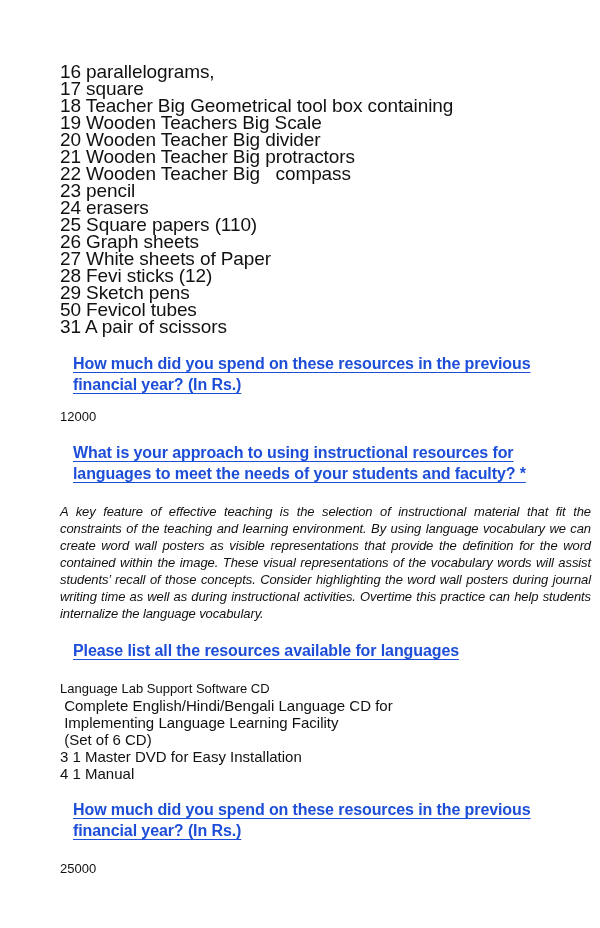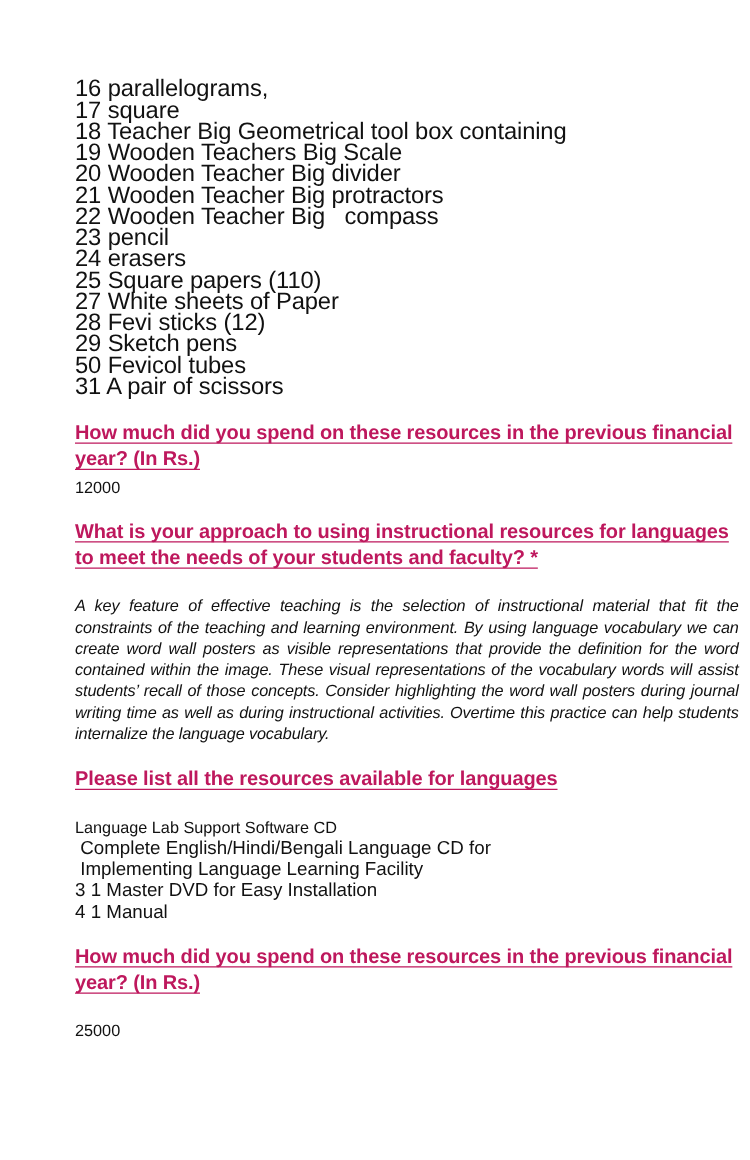--- a/index.html
+++ b/index.html
@@ -32,22 +32,22 @@
       white-space: pre;
       letter-spacing: -0.1px;
     }
     .question {
       font-size: 16px;
       line-height: 21px;
       font-weight: bold;
       text-decoration: underline;
       text-decoration-thickness: 1px;
       text-underline-offset: 3px;
-      margin: 0;
-      color: #be185d;
+      margin: 13px;
+      color: #1d4ed8;
       letter-spacing: -0.1px;
     }
     .q1 { margin-top: 18px; }
     .answer-num {
       font-size: 13px;
       line-height: 17px;
       margin-top: 3px;
     }
     .q2 { margin-top: 17px; }
     .paragraph {
@@ -85,38 +85,40 @@
     <li>16 parallelograms,</li>
     <li>17 square</li>
     <li>18 Teacher Big Geometrical tool box containing</li>
     <li>19 Wooden Teachers Big Scale</li>
     <li>20 Wooden Teacher Big divider</li>
     <li>21 Wooden Teacher Big protractors</li>
     <li>22 Wooden Teacher Big   compass</li>
     <li>23 pencil</li>
     <li>24 erasers</li>
     <li>25 Square papers (110)</li>
+    <li>26 Graph sheets</li>
     <li>27 White sheets of Paper</li>
     <li>28 Fevi sticks (12)</li>
     <li>29 Sketch pens</li>
     <li>50 Fevicol tubes</li>
     <li>31 A pair of scissors</li>
   </ul>
 
   <h2 class="question q1">How much did you spend on these resources in the previous financial year? (In Rs.)</h2>
   <div class="answer-num">12000</div>
 
   <h2 class="question q2">What is your approach to using instructional resources for languages to meet the needs of your students and faculty? *</h2>
   <p class="paragraph" style="margin-bottom:0;">A key feature of effective teaching is the selection of instructional material that fit the constraints of the teaching and learning environment. By using language vocabulary we can create word wall posters as visible representations that provide the definition for the word contained within the image. These visual representations of the vocabulary words will assist students’ recall of those concepts. Consider highlighting the word wall posters during journal writing time as well as during instructional activities. Overtime this practice can help students internalize the language vocabulary.</p>
 
   <h2 class="question q3">Please list all the resources available for languages</h2>
   <div class="res-first">Language Lab Support Software CD</div>
   <div class="res-block">
     <div> Complete English/Hindi/Bengali Language CD for</div>
     <div> Implementing Language Learning Facility</div>
+    <div> (Set of 6 CD)</div>
     <div>3 1 Master DVD for Easy Installation</div>
     <div>4 1 Manual</div>
   </div>
 
   <h2 class="question q4">How much did you spend on these resources in the previous financial year? (In Rs.)</h2>
   <div class="answer-num2">25000</div>
 
 </div>
 
 </body></html>

